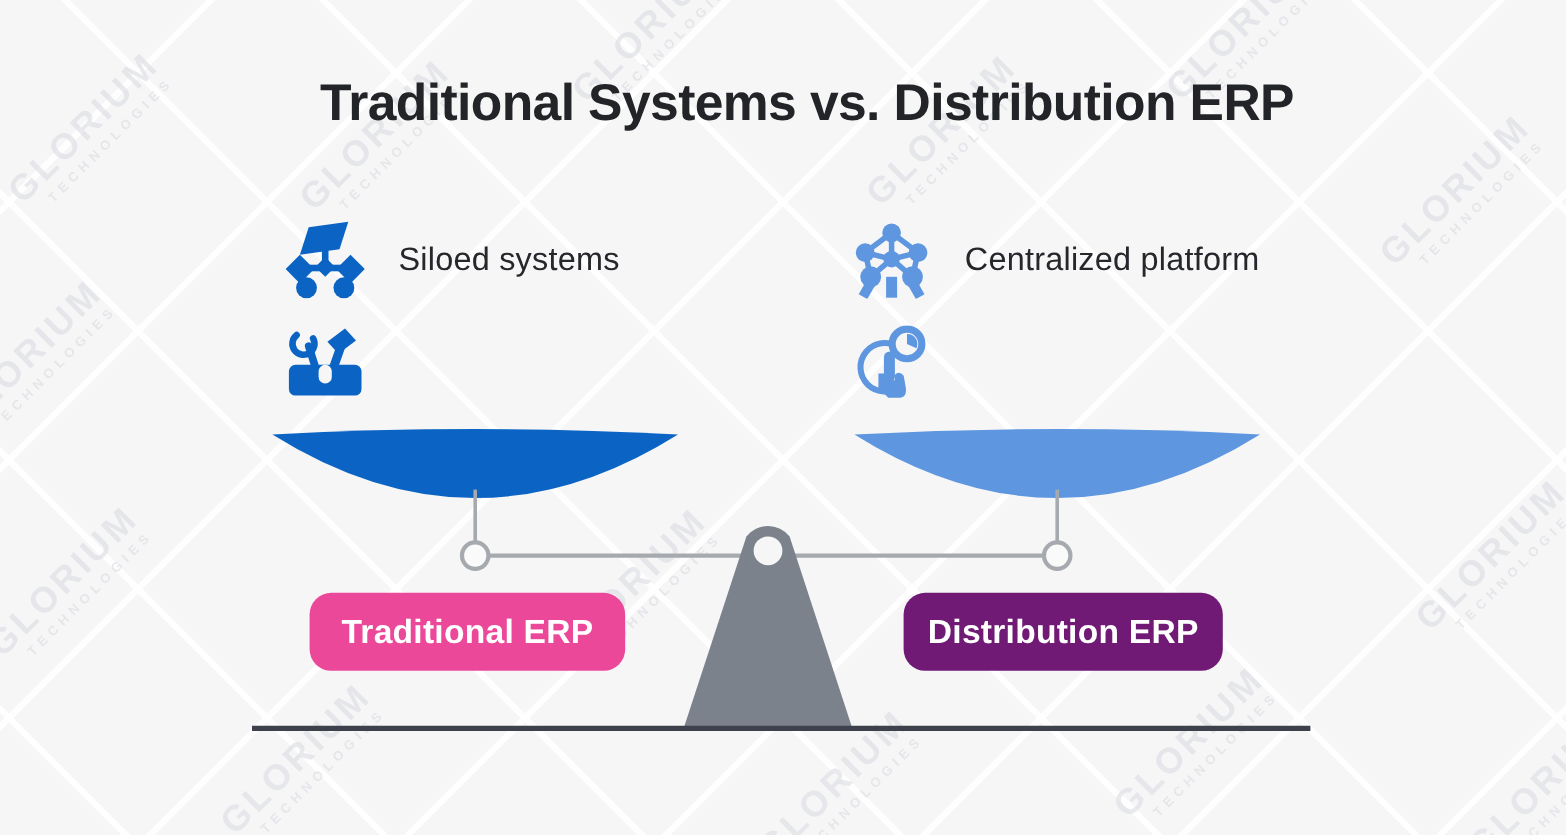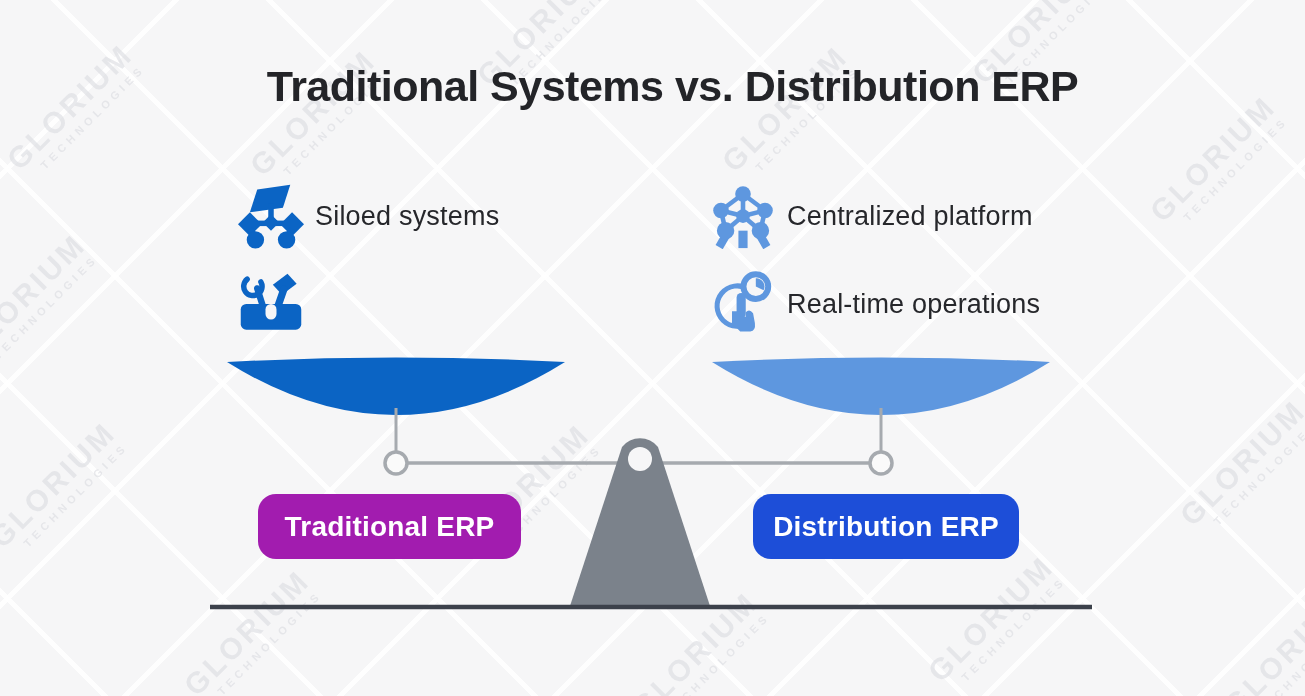--- a/index.html
+++ b/index.html
@@ -22,31 +22,31 @@
   }
   .wm .l1{font-size:30px;font-weight:700;letter-spacing:3px;line-height:1;}
   .wm .l2{font-size:11px;font-weight:600;letter-spacing:4.5px;line-height:1;margin-top:3px;margin-left:18px;}
   .title{
     position:absolute;z-index:2;top:62px;left:0;width:100%;text-align:center;
     font-size:43px;font-weight:800;color:#232428;letter-spacing:-.5px;margin-left:20px;
   }
   .col{position:absolute;z-index:2;top:172px;}
   .col.left{left:238px;}
   .col.right{left:710px;text-align:right;}
-  .feature-row{display:flex;align-items:center;gap:11px;height:88px;}
+  .feature-row{display:flex;align-items:center;gap:28px;height:88px;}
   .feature-row .ic{width:66px;height:66px;flex:0 0 66px;display:flex;align-items:center;justify-content:center;}
   .feature-row .lbl{font-size:27px;font-weight:500;color:#26272b;letter-spacing:.2px;white-space:nowrap;}
   .scale-svg{position:absolute;inset:0;z-index:1;}
   .pill{
     position:absolute;z-index:2;height:65px;border-radius:18px;
     display:flex;align-items:center;justify-content:center;
     color:#fff;font-size:28px;font-weight:700;letter-spacing:.2px;
   }
-  .pill.trad{left:258px;top:494px;width:263px;background:#a21caf;}
-  .pill.dist{left:753px;top:494px;width:266px;background:#1d4ed8;}
+  .pill.trad{left:258px;top:494px;width:263px;background:#ec4899;}
+  .pill.dist{left:753px;top:494px;width:266px;background:#701a75;}
 </style>
 </head>
 <body>
 
 <div class="lattice"></div>
 <div id="wm-layer">
     <div class="wm" style="left: 75px; top: 112px;">
       <div class="l1">GLORIUM</div>
       <div class="l2">TECHNOLOGIES</div>
     </div>
@@ -169,21 +169,20 @@
   <div class="feature-row">
     <span class="ic">
       <svg width="66" height="66" viewBox="0 0 72 72" fill="#5e97df">
         <path d="M42,20 A22,22 0 1 0 44,55" fill="none" stroke="#5e97df" stroke-width="5.5" stroke-linecap="round"></path>
         <circle cx="50" cy="17" r="13.5" fill="#f6f6f7" stroke="#5e97df" stroke-width="6.5"></circle>
         <path d="M50,17 L50,8 A9,9 0 0 1 58.5,21 Z"></path>
         <rect x="29" y="24" width="10" height="28" rx="5"></rect>
         <path d="M24,44 L24,57 L33,66 L44,66 Q50,65 49,57 L47,46 Q43,41 39,45 L39,50 L33,50 L33,44 Z"></path>
       </svg>
     </span>
-    <span class="lbl">Real-time operations</span>
   </div>
 </div>
 
 <svg class="scale-svg" width="1305" height="696" viewBox="0 0 1305 696">
   <path d="M227,362 Q396,353 565,362 Q396,468 227,362 Z" fill="#0b64c4"></path>
   <path d="M712,362 Q881,353 1050,362 Q881,468 712,362 Z" fill="#5e97df"></path>
   <line x1="396" y1="408" x2="396" y2="452" stroke="#a6aaaf" stroke-width="3"></line>
   <line x1="881" y1="408" x2="881" y2="452" stroke="#a6aaaf" stroke-width="3"></line>
   <line x1="407" y1="463" x2="870" y2="463" stroke="#a6aaaf" stroke-width="3.5"></line>
   <circle cx="396" cy="463" r="11" fill="#fafafa" stroke="#a6aaaf" stroke-width="3.5"></circle>

